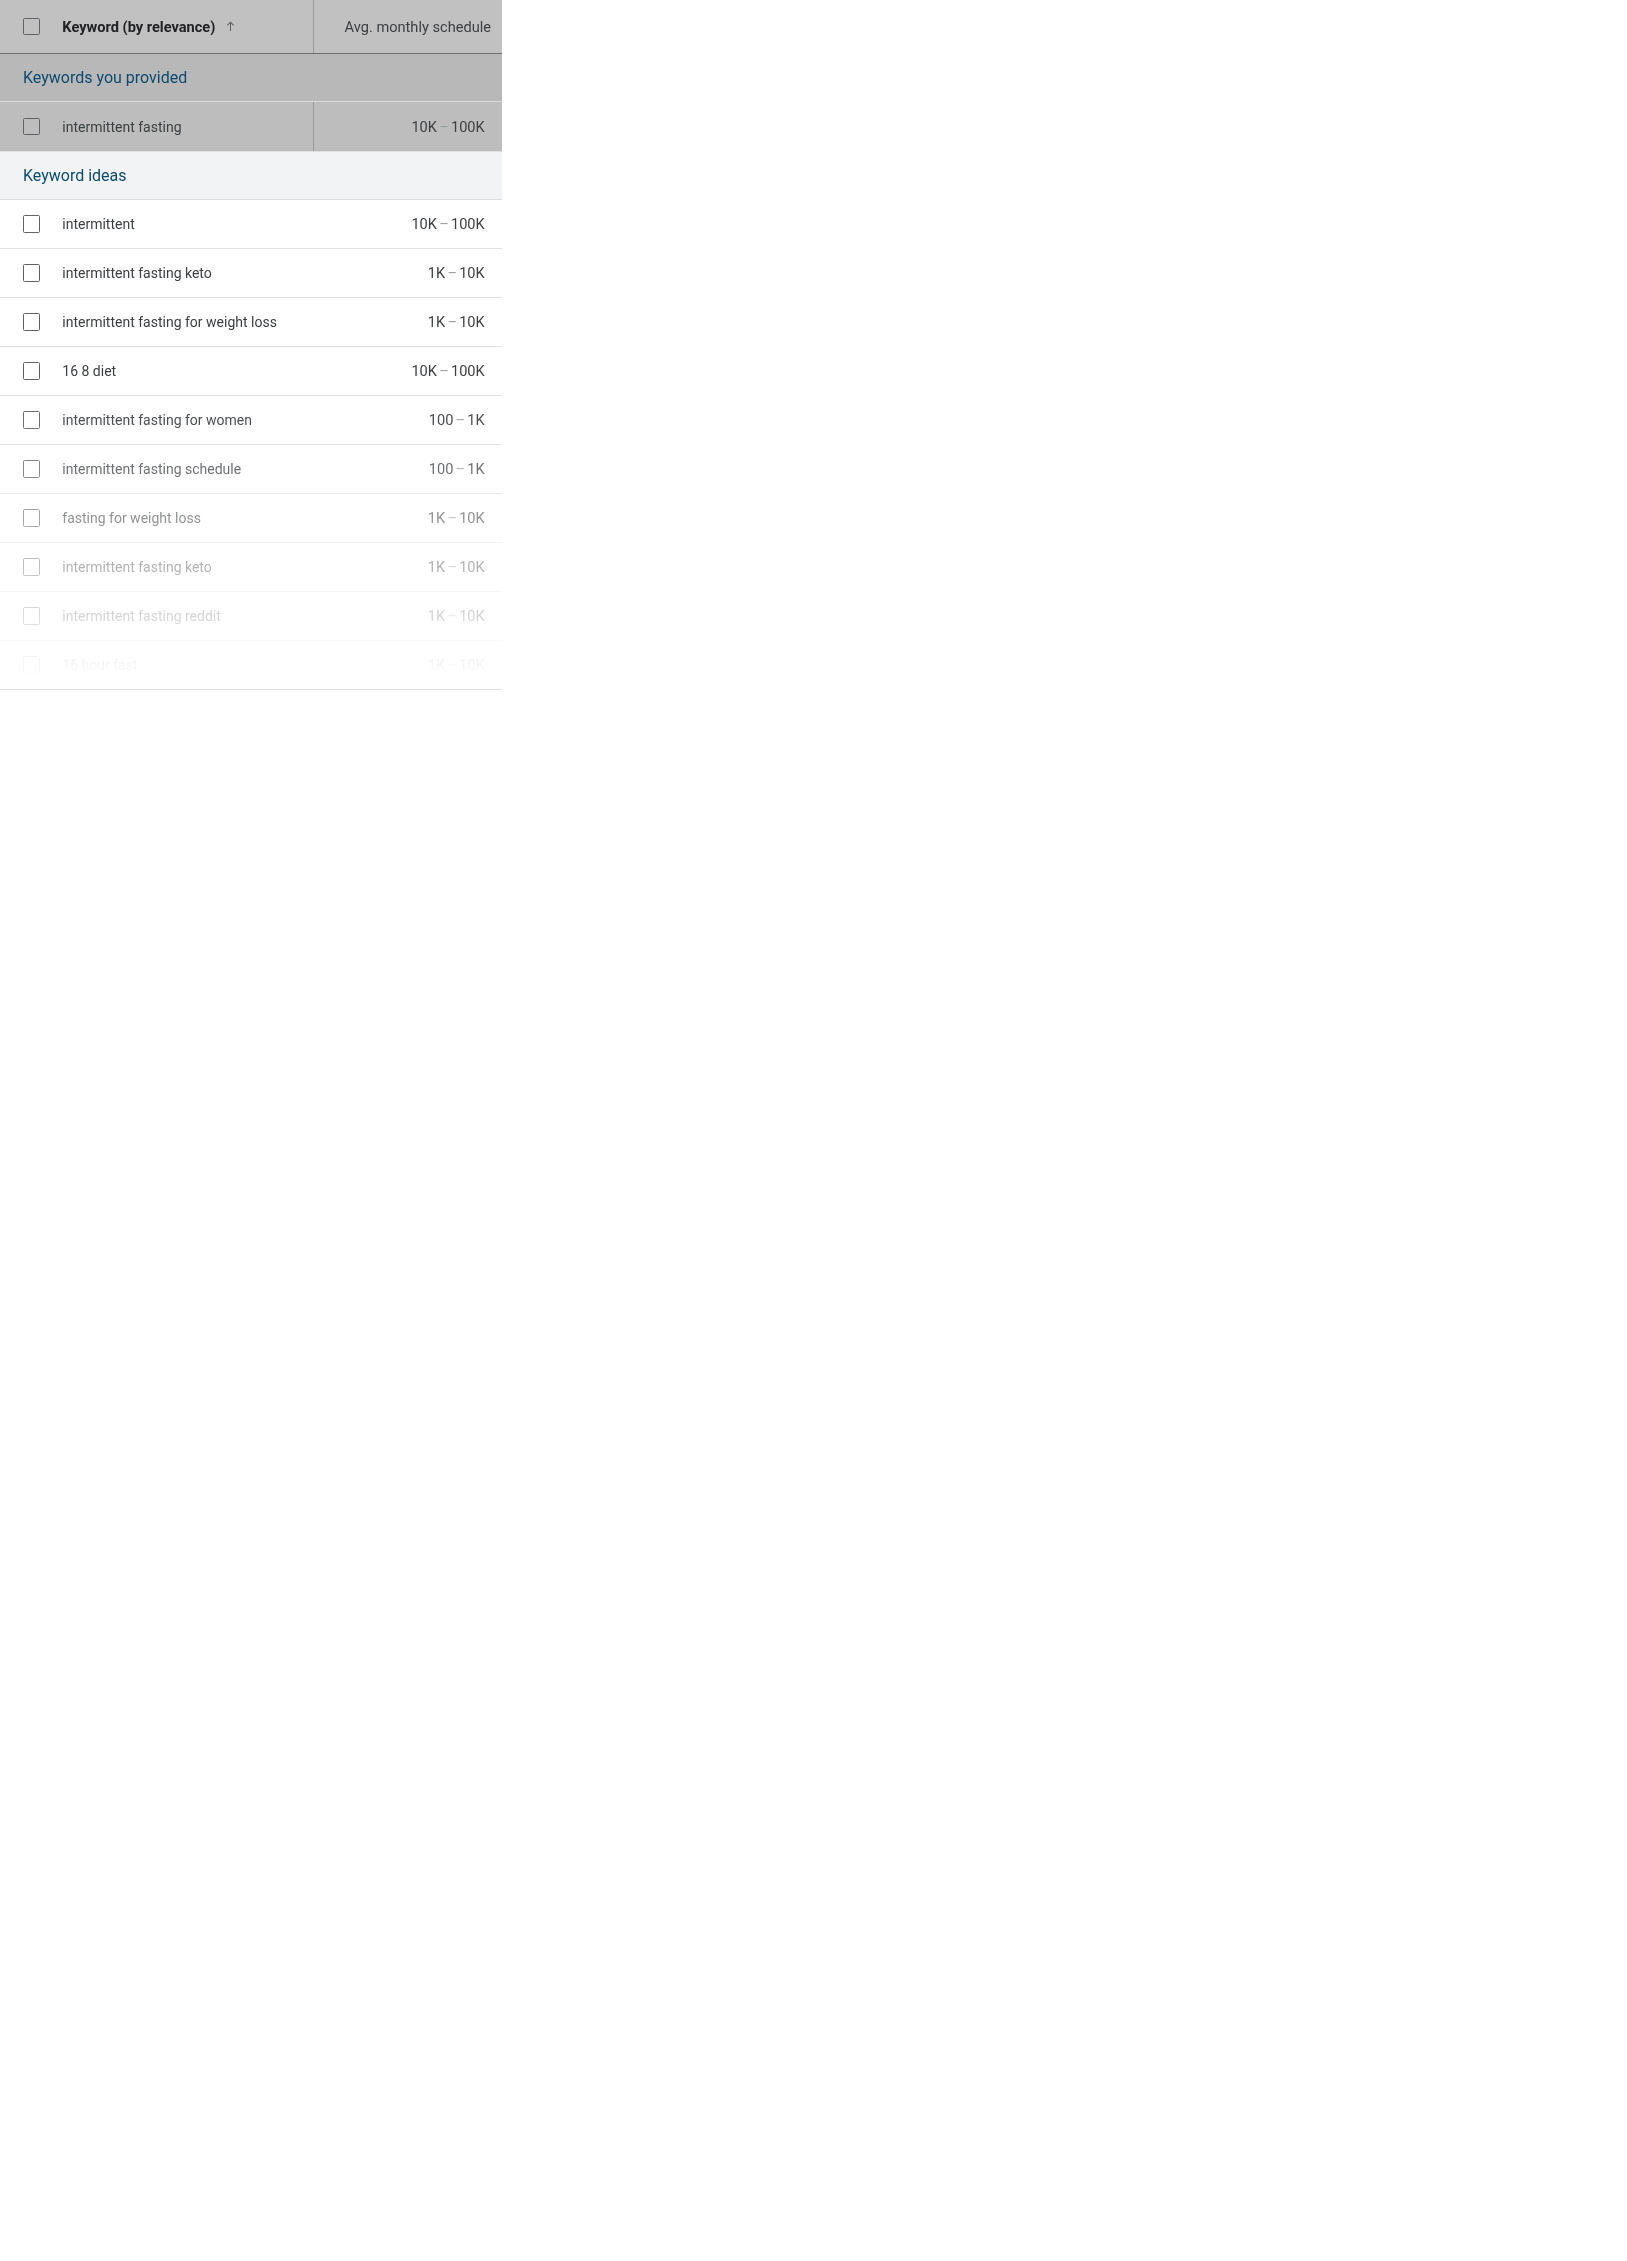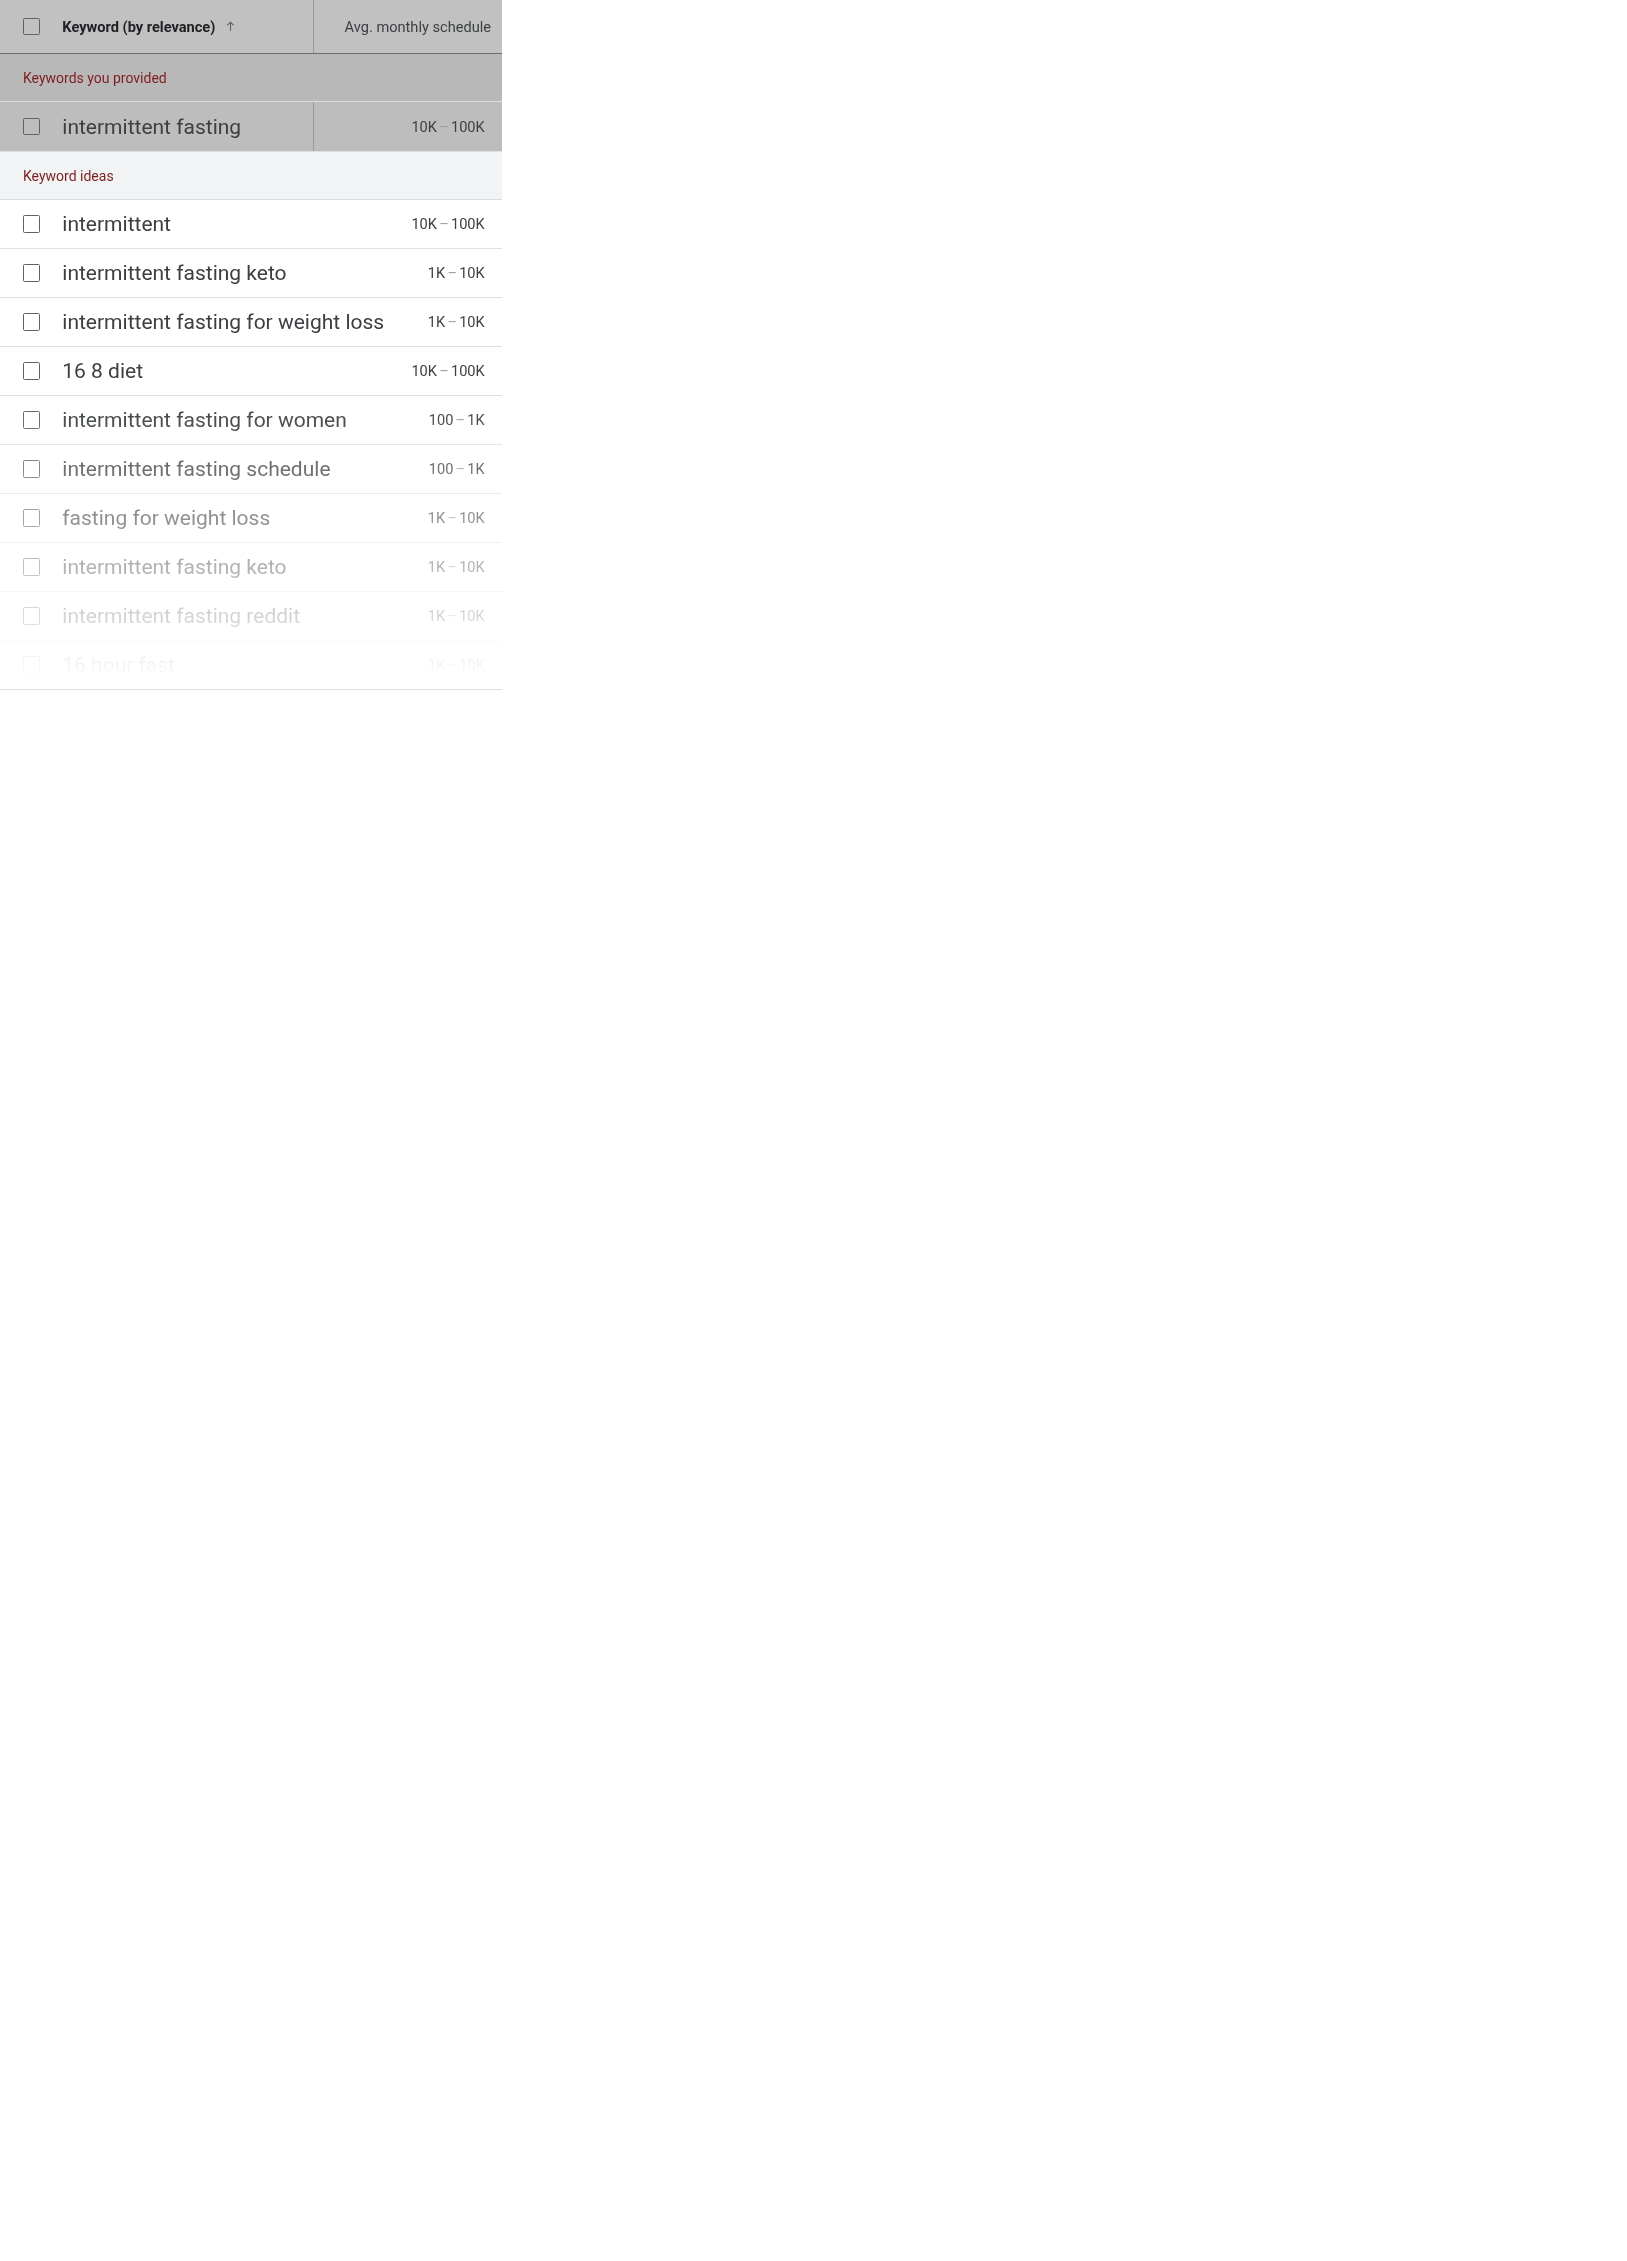--- a/index.html
+++ b/index.html
@@ -64,22 +64,22 @@
     color: #202124;
     margin-right: 8.7px;
   }
   .sort-arrow svg { display: block; }
 
   .section-label {
     height: 48px;
     display: flex;
     align-items: center;
     padding-left: 23px;
-    font-size: 14px;
-    color: #7f1d1d;
+    font-size: 16px;
+    color: #0c4a6e;
     border-bottom: 0.5px solid #dadce0;
   }
   .section-provided {
     background: #b8b8b8;
   }
   .section-ideas {
     background: #f1f3f4;
   }
 
   .row {
@@ -102,21 +102,21 @@
     bottom: 0;
     width: 0.5px;
     background: #9a9a9a;
   }
   .row-idea {
     background: #fff;
   }
 
   .kw-text {
     color: #3c4043;
-    font-size: 21px;
+    font-size: 14px;
   }
 
   .col-searches {
     position: absolute;
     right: 17.3px;
     top: 0;
     bottom: 0;
     display: flex;
     align-items: center;
     gap: 0;

